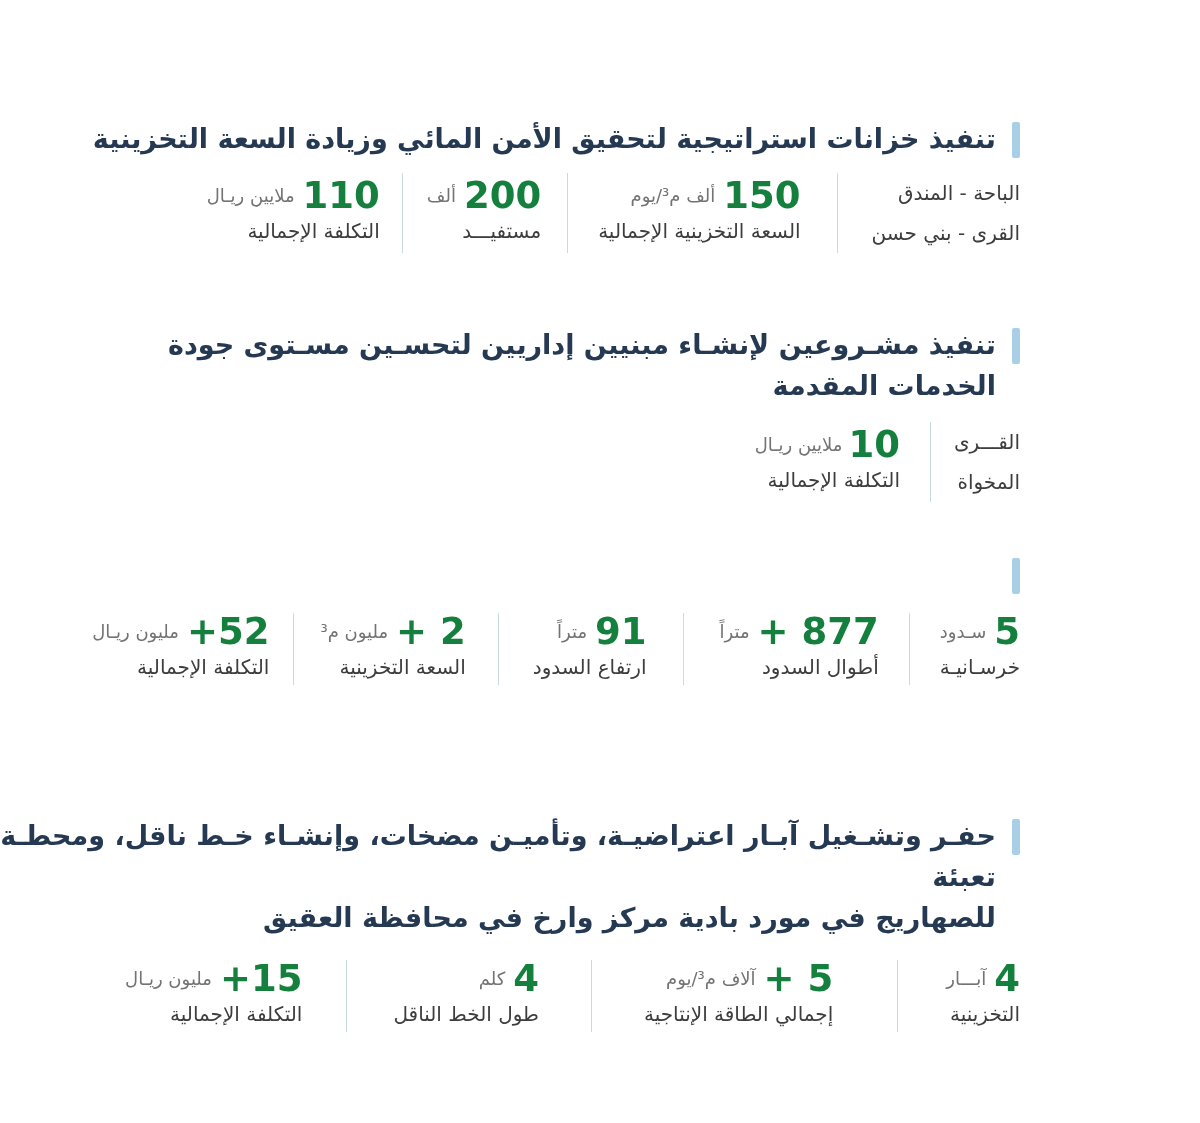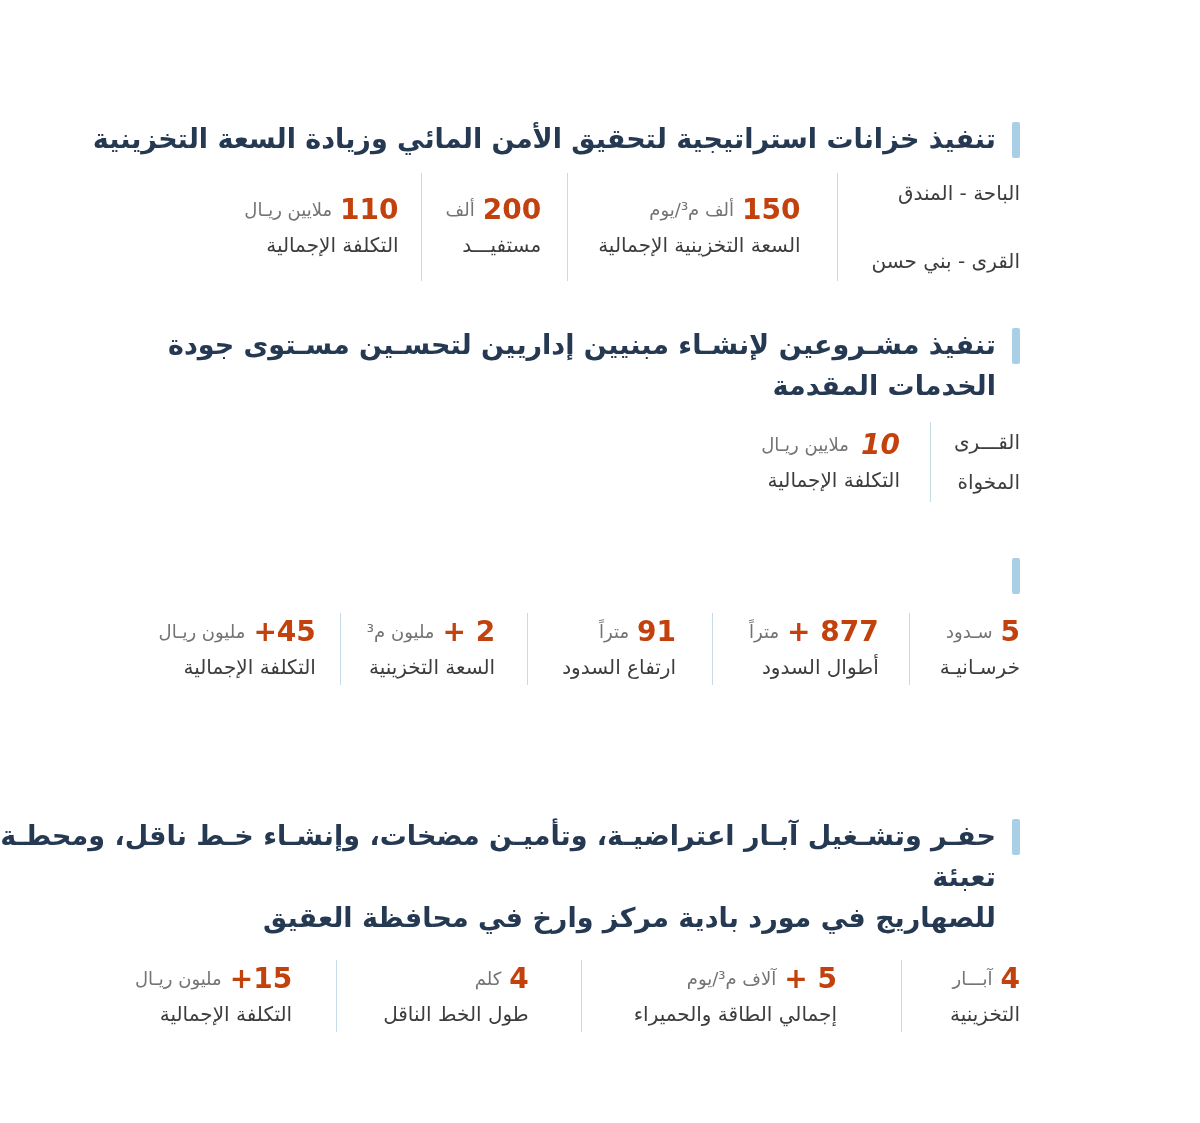--- a/index.html
+++ b/index.html
@@ -36,21 +36,21 @@
     }
     .stat {
       display: flex; flex-direction: column; justify-content: center;
       text-align: right;
       padding: 0 26px;
       border-left: 1.5px solid #c7dbe6;
     }
     .stat:first-child { padding-right: 0; }
     .stat:last-child { border-left: none; }
     .stat .top { white-space: nowrap; height: 36px; display: flex; align-items: center; justify-content: flex-start; }
-    .stat .num { color: #c2410c; font-weight: bold; font-size: 28px; margin-left: 8px; direction: ltr; }
+    .stat .num { color: #15803d; font-weight: bold; font-size: 37px; margin-left: 8px; direction: ltr; }
     .stat .unit { color: #737373; font-size: 18px; }
     .stat .label { color: #3d3d3d; font-size: 20px; line-height: 36px; white-space: nowrap; }
     .stat .loc { color: #3d3d3d; font-size: 20px; line-height: 40px; white-space: nowrap; }
 
     .edge-text {
       position: absolute; right: 0; top: 968px;
       width: 8px; overflow: hidden;
       color: #3d3d3d; font-size: 20px; line-height: 40px;
     }
   </style>
@@ -58,21 +58,21 @@
 <body>
 
 <div class="page">
 
   <section class="project" style="top:118px;">
     <h2 class="title">
       <span class="accent"></span>
       <span>تنفيذ خزانات استراتيجية لتحقيق الأمن المائي وزيادة السعة التخزينية</span>
     </h2>
     <div class="stats" style="margin-top:14px;">
-      <div class="stat" style="padding-left:34px;gap:28px;">
+      <div class="stat" style="padding-left:34px;">
         <div class="loc">الباحة - المندق</div>
         <div class="loc">القرى - بني حسن</div>
       </div>
       <div class="stat" style="padding-left:30px;padding-right:36px;">
         <div class="top">
             <span class="num">150</span>
             <span class="unit">ألف م³/يوم</span>
           </div>
         <div class="label">السعة التخزينية الإجمالية</div>
       </div>
@@ -99,21 +99,21 @@
       <span>تنفيذ مشـروعين لإنشـاء مبنيين إداريين لتحسـين مسـتوى جودة</span><br>
       <span>الخدمات المقدمة</span>
     </h2>
     <div class="stats" style="margin-top:16px;">
       <div class="stat" style="padding-left:23px;">
         <div class="loc">القـــرى</div>
         <div class="loc">المخواة</div>
       </div>
       <div class="stat" style="padding-right:30px;">
         <div class="top">
-            <span class="num" style="margin-left:12px;font-style:italic;">10</span>
+            <span class="num" style="margin-left:6px;">10</span>
             <span class="unit">ملايين ريـال</span>
           </div>
         <div class="label">التكلفة الإجمالية</div>
       </div>
     </div>
   </section>
 
   <section class="project" style="top:554px;">
     <h2 class="title">
       <span class="accent"></span>
@@ -143,21 +143,21 @@
       </div>
       <div class="stat" style="padding-left:26px;padding-right:32px;">
         <div class="top">
             <span class="num">+ 2</span>
             <span class="unit">مليون م³</span>
           </div>
         <div class="label">السعة التخزينية</div>
       </div>
       <div class="stat" style="padding-right:24px;">
         <div class="top">
-            <span class="num">+45</span>
+            <span class="num">+52</span>
             <span class="unit">مليون ريـال</span>
           </div>
         <div class="label">التكلفة الإجمالية</div>
       </div>
     </div>
   </section>
 
   <section class="project" style="top:815px;">
     <h2 class="title">
       <span class="accent"></span>
@@ -170,21 +170,21 @@
             <span class="num">4</span>
             <span class="unit">آبـــار</span>
           </div>
         <div class="label">التخزينية</div>
       </div>
       <div class="stat" style="padding-left:52px;padding-right:64px;">
         <div class="top">
             <span class="num">+ 5</span>
             <span class="unit">آلاف م³/يوم</span>
           </div>
-        <div class="label">إجمالي الطاقة والحميراء</div>
+        <div class="label">إجمالي الطاقة الإنتاجية</div>
       </div>
       <div class="stat" style="padding-left:46px;padding-right:52px;">
         <div class="top">
             <span class="num">4</span>
             <span class="unit">كلم</span>
           </div>
         <div class="label">طول الخط الناقل</div>
       </div>
       <div class="stat" style="padding-right:44px;">
         <div class="top">

